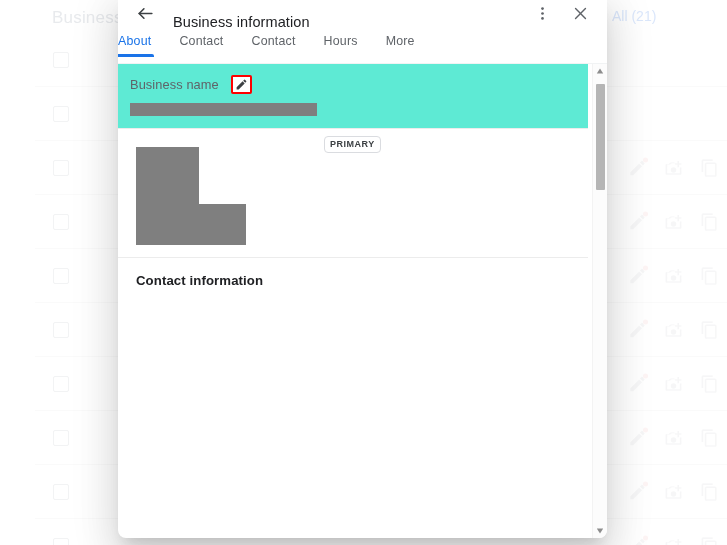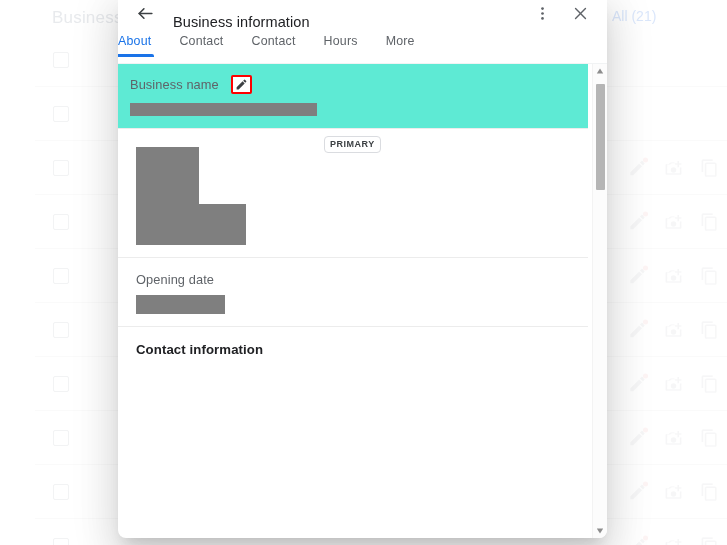--- a/index.html
+++ b/index.html
@@ -578,24 +578,20 @@
 
         <div class="field">
           <div class="rd-cat-wrap">
             <span class="redact rd-cat-a"></span>
             <span class="redact rd-cat-b"></span>
           </div>
           <span class="badge-primary">PRIMARY</span>
         </div>
 
 
-        <div class="field">
-          <span class="field-label">Opening date</span>
-          <span class="redact rd-open"></span>
-        </div>
 
         <div class="section-head">Contact information</div>
 
         <div class="field nb">
           
         </div>
 
       </div>
 
       <div class="vscroll">

